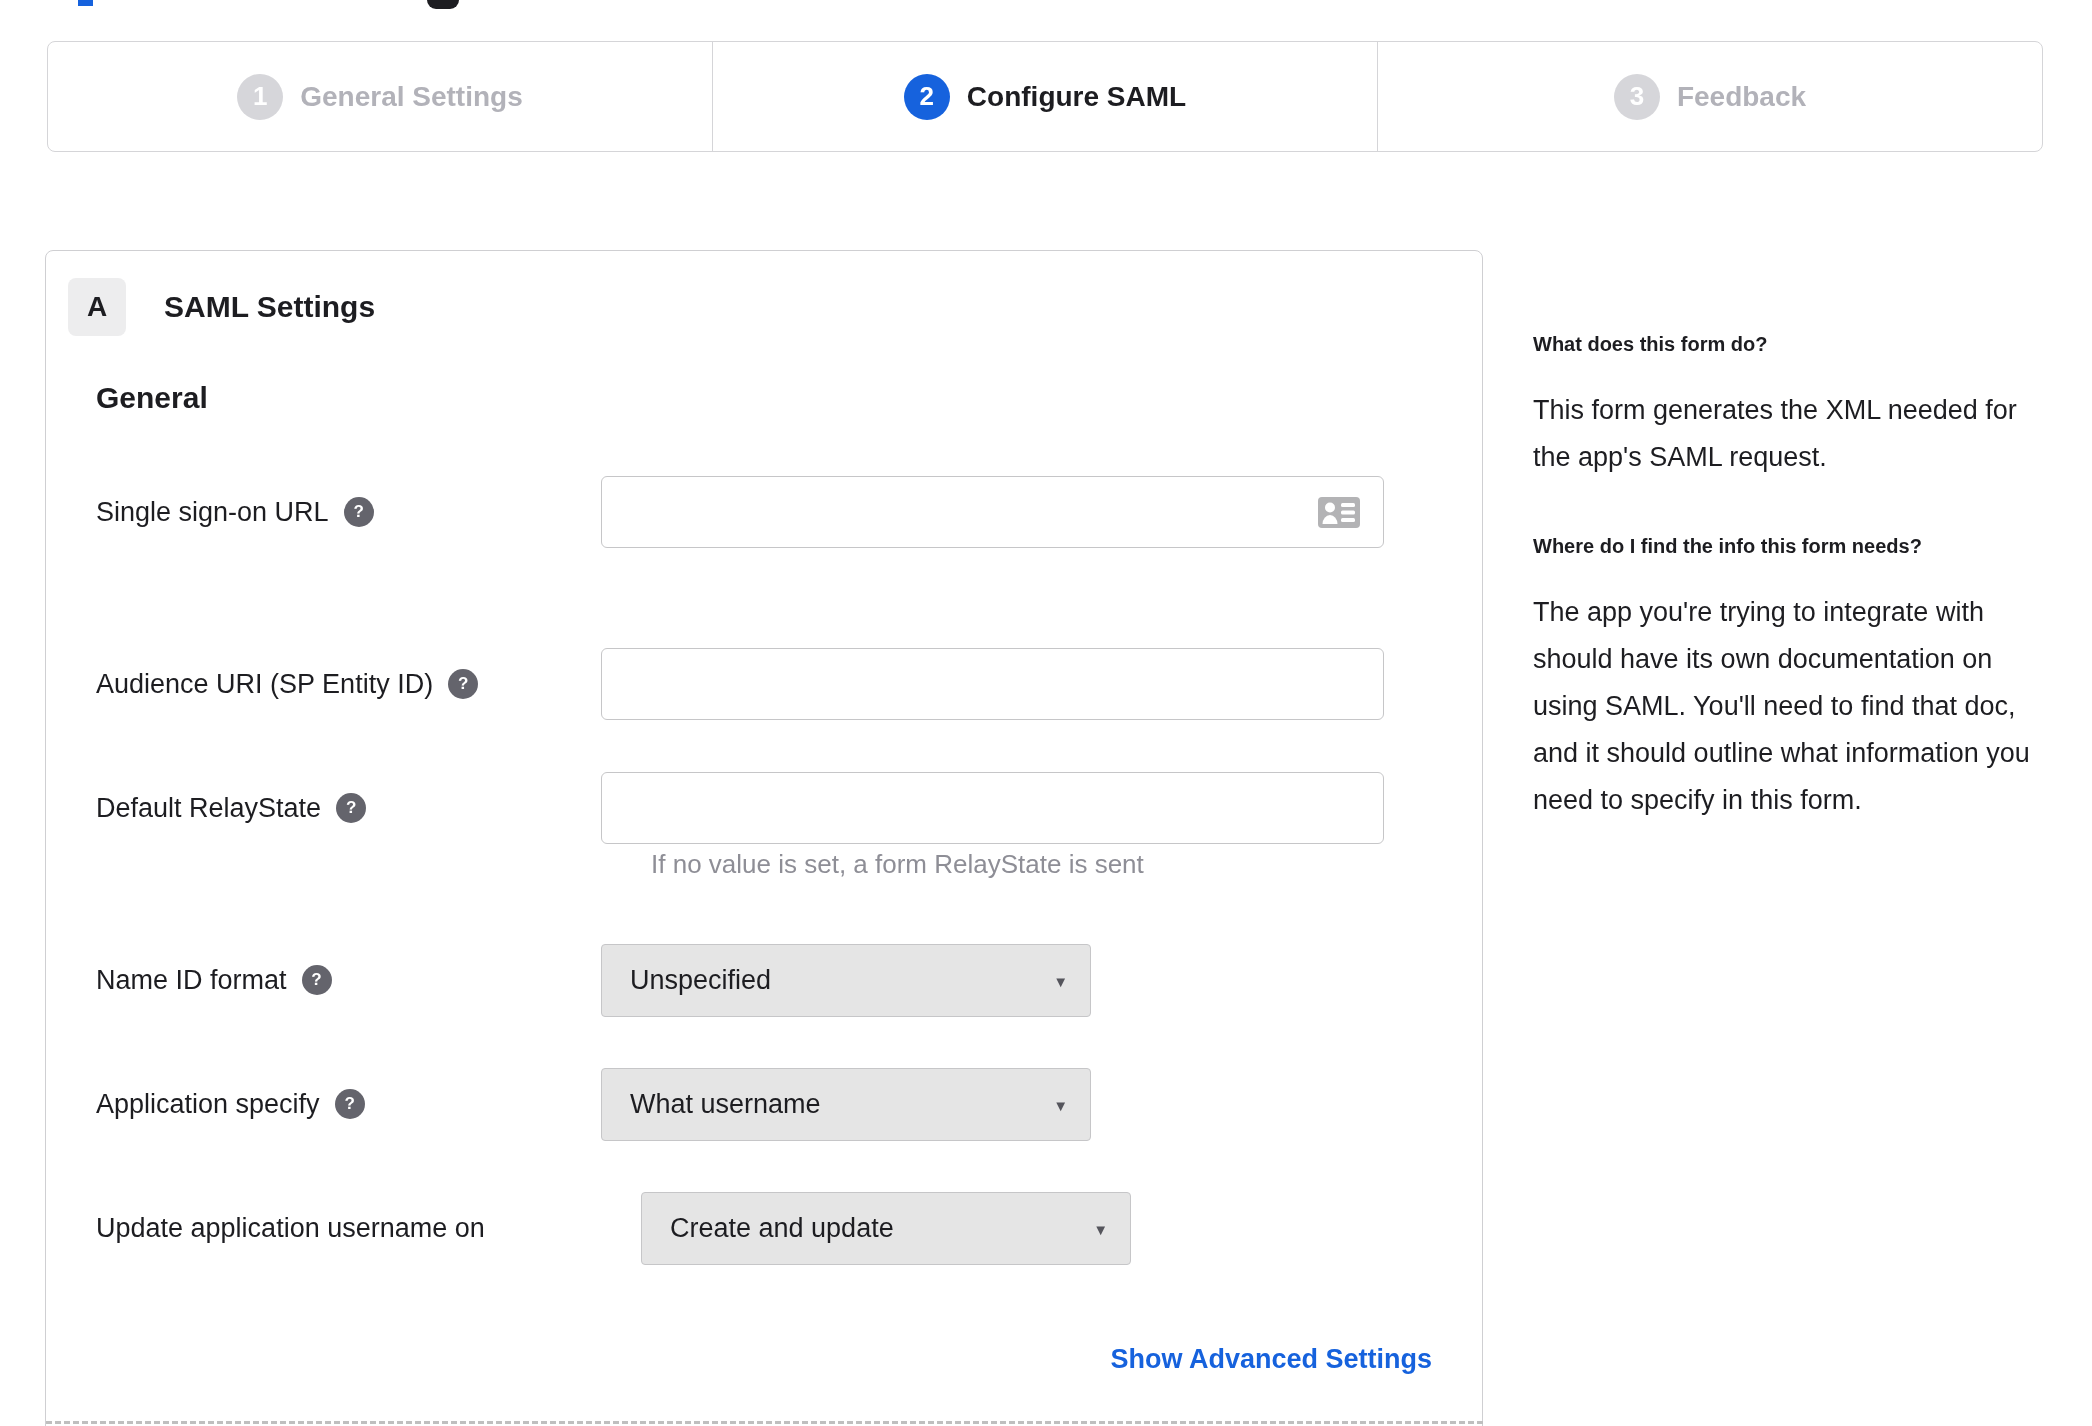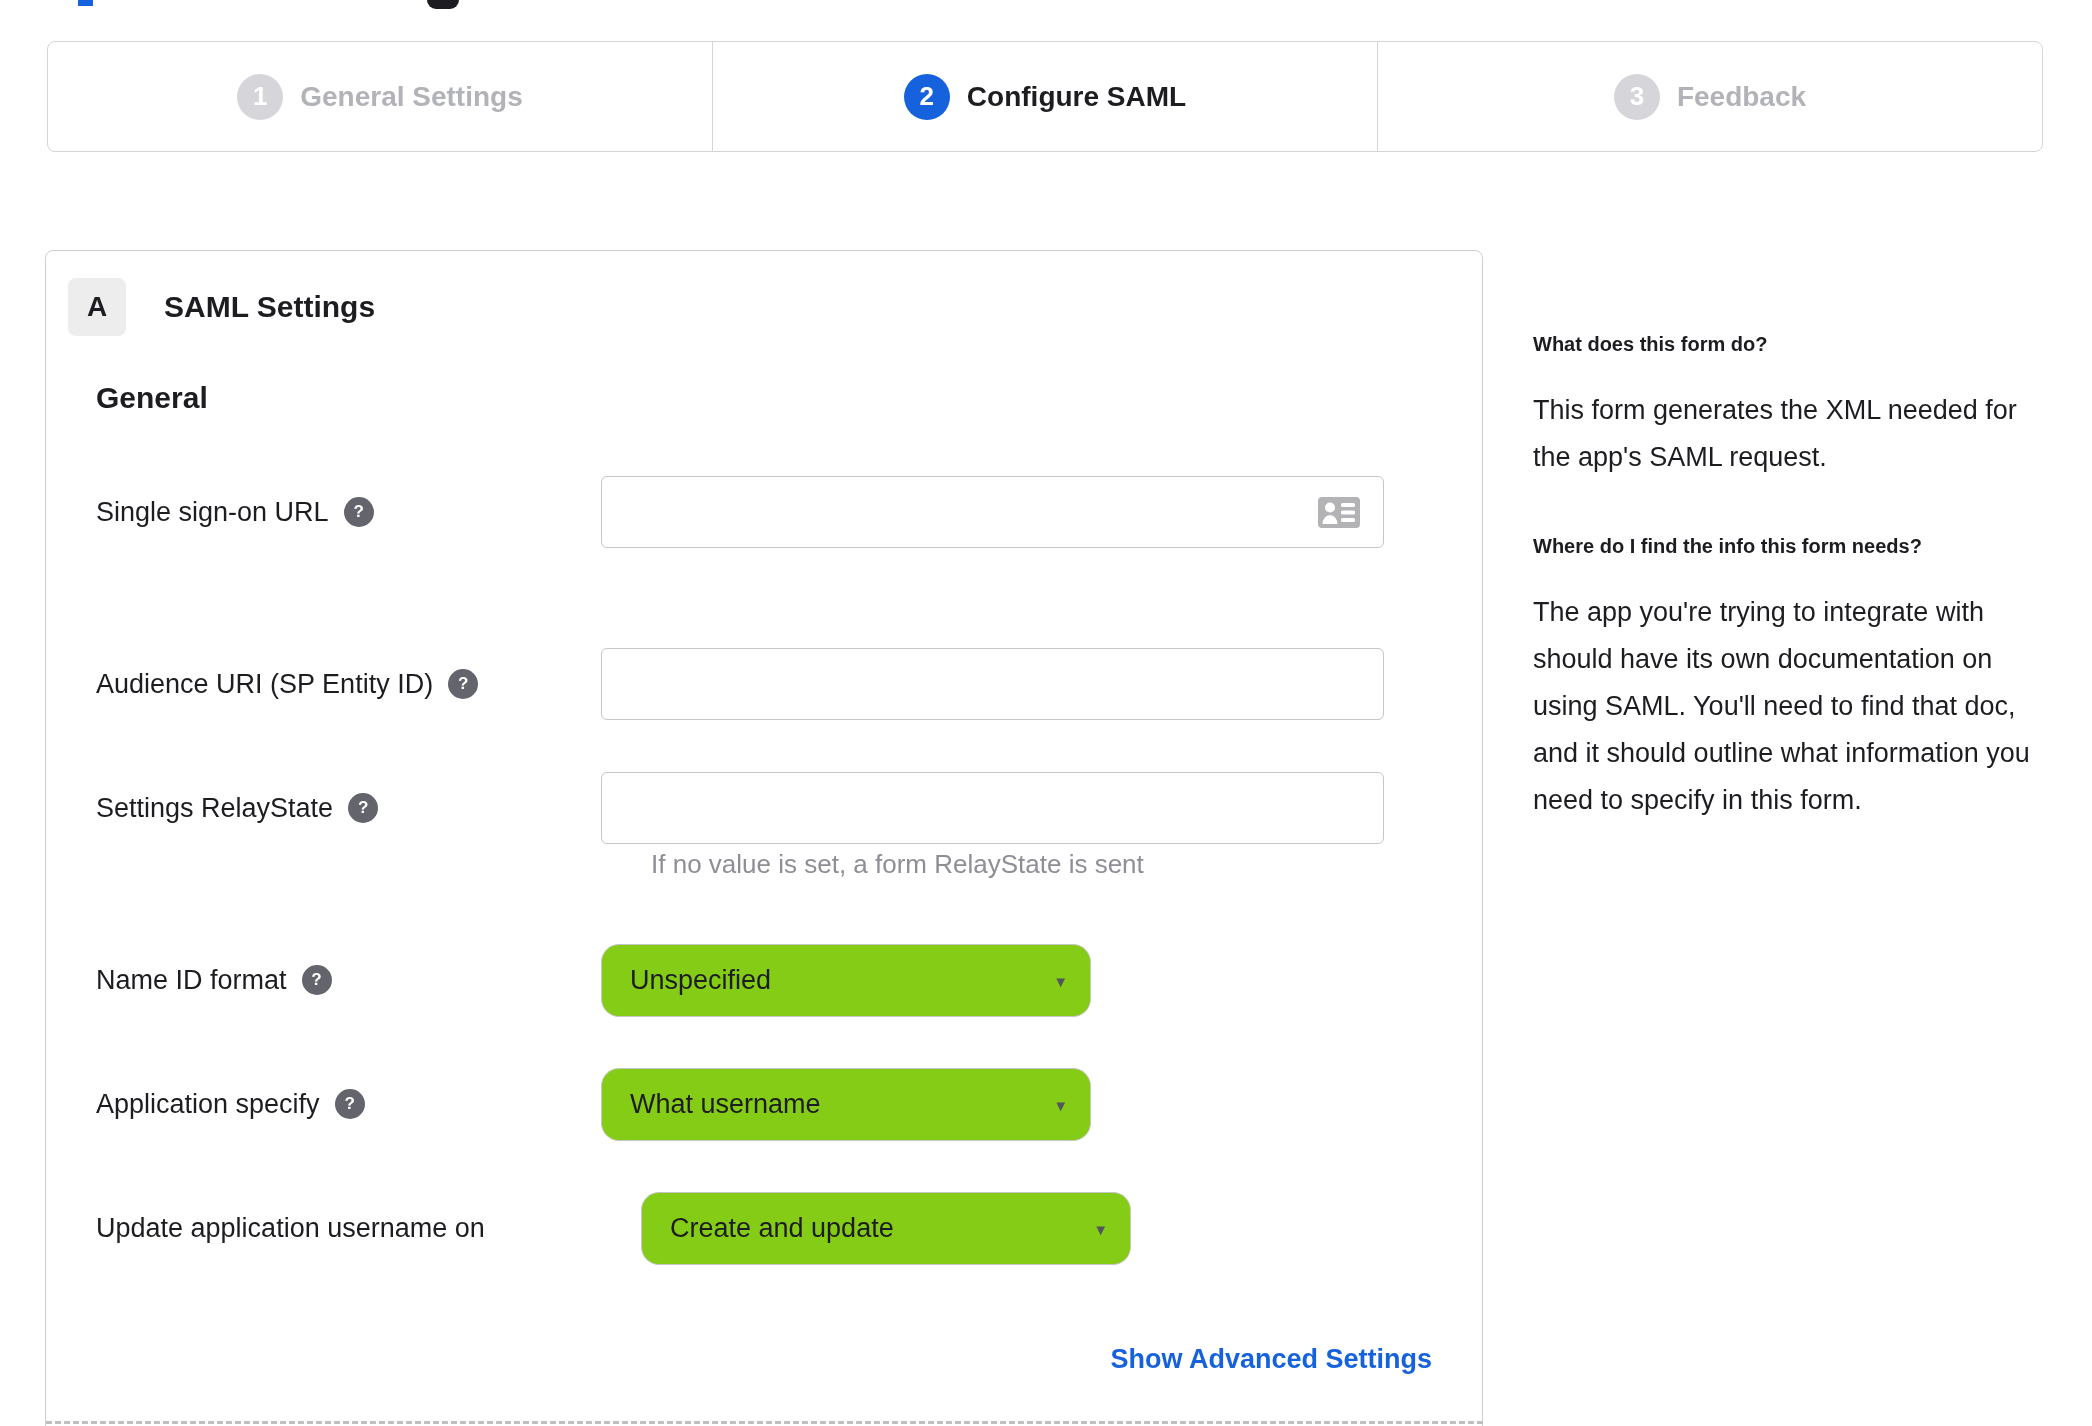--- a/index.html
+++ b/index.html
@@ -49,22 +49,22 @@
   .card-icon { position:absolute; right:24px; top:21px; cursor:pointer; }
 
   .checkbox-row { left:605px; display:flex; align-items:center; }
   .checkbox { width:38px; height:38px; border-radius:9px; background:#1662dd;
               display:flex; align-items:center; justify-content:center; cursor:pointer;
               flex:0 0 auto; }
   .checkbox-label { margin-left:24px; font-size:27px; }
 
   .hint { left:605px; font-size:26px; color:#8e8e96; }
 
-  .select-box { width:490px; height:73px; border:1px solid #c6c6c8; border-radius:18px;
-                background:#84cc16; display:flex; align-items:center; position:relative;
+  .select-box { width:490px; height:73px; border:1px solid #c6c6c8; border-radius:4px;
+                background:#e5e5e5; display:flex; align-items:center; position:relative;
                 cursor:pointer; }
   .select-value { font-size:27px; padding-left:28px; }
   .select-caret { position:absolute; right:22px; top:50%; transform:translateY(-50%);
                   font-size:15px; color:#55555c; }
 
   .advanced-link { right:50px; font-size:27px; font-weight:bold; color:#1662dd;
                    cursor:pointer; text-decoration:none; }
 
   .bottom-dashes { left:46px; top:1421px; width:1437px; height:0;
                    border-top:3px dashed #bfbfbf; }
@@ -130,21 +130,21 @@
       <span class="lbl">Audience URI (SP Entity ID)</span>
       <span class="help-icon">?</span>
     </div>
     <div class="input-wrap">
       <input class="text-input" type="text" value="" style="">
     </div>
   </div>
 
   <div class="abs row" style="top:521px;">
     <div class="row-label">
-      <span class="lbl">Settings RelayState</span>
+      <span class="lbl">Default RelayState</span>
       <span class="help-icon">?</span>
     </div>
     <div class="input-wrap">
       <input class="text-input" type="text" value="" style="">
     </div>
   </div>
   <div class="abs hint" style="top:598px;">If no value is set, a form RelayState is sent</div>
 
   <div class="abs row" style="top:693px;">
     <div class="row-label">

